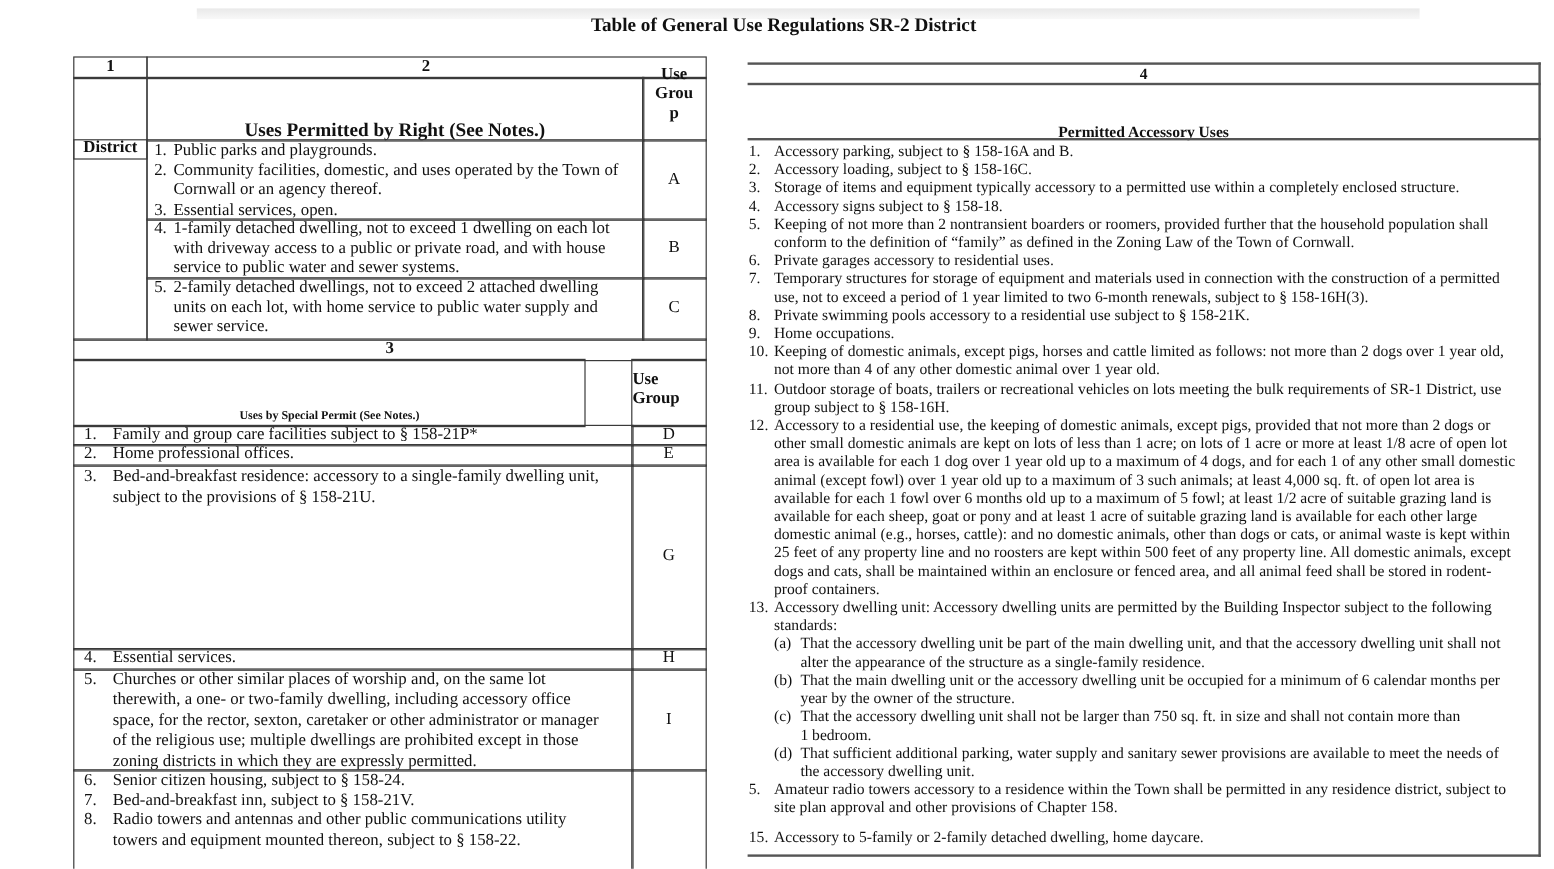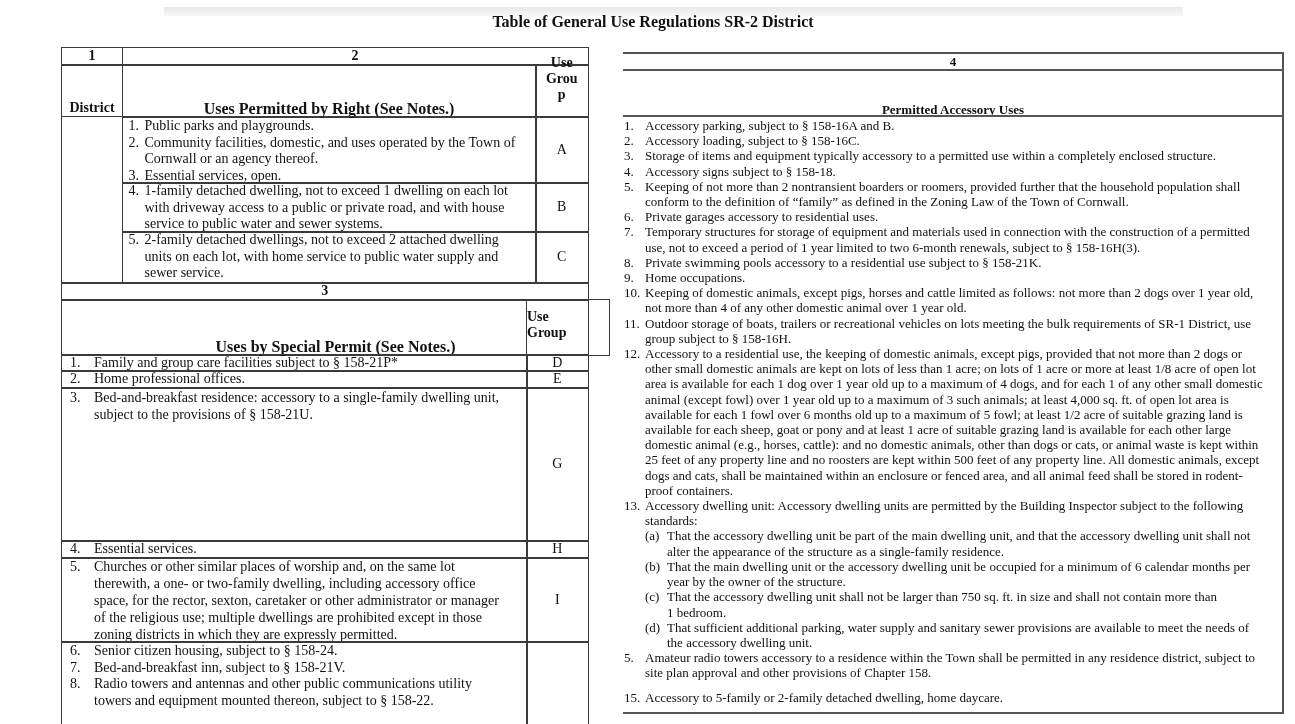--- a/index.html
+++ b/index.html
@@ -46,21 +46,21 @@
 <body>
 
 <div class="abs topbar"></div>
 <div class="abs title">Table of General Use Regulations SR-2 District</div>
 
 <div>
 
   <div class="cell b center" style="left:61px;top:47px;width:62px;height:18.5px;font-size:14px;line-height:15px;">1</div>
   <div class="cell b center" style="left:121.5px;top:47px;width:467px;height:18.5px;font-size:14px;line-height:15px;">2</div>
 
-  <div class="cell b vbottom" style="left:61px;top:64px;width:62px;height:53px;font-size:14px;line-height:16px;">
+  <div class="cell b vbottom" style="left:61px;top:64px;width:62px;height:69px;font-size:14px;line-height:16px;">
       <span>District</span>
     </div>
   <div class="cell b vbottom" style="left:121.5px;top:64px;width:415px;height:53.5px;font-size:16px;line-height:16px;">
       <span>Uses Permitted by Right (See Notes.)</span>
     </div>
   <div class="cell vbottom grphead narrow" style="left:535px;top:64px;width:53.5px;height:53.5px;">
       <span>Use Group</span>
     </div>
 
   <div class="cell" style="left:61px;top:116px;width:62px;height:167.5px;"></div>
@@ -82,21 +82,21 @@
 
   <div class="cell lt" style="left:121.5px;top:231px;width:415px;height:52.5px;">
     <div class="item"><span class="num">5.</span><span>2-family detached dwellings, not to exceed 2 attached dwelling
 units on each lot, with home service to public water supply and
 sewer service.</span></div>
   </div>
   <div class="cell vcenter grp" style="left:535px;top:231px;width:53.5px;height:52.5px;">C</div>
 
   <div class="cell b center" style="left:61px;top:282px;width:527.5px;height:18.5px;font-size:14px;line-height:15px;">3</div>
 
-  <div class="cell b vbottom" style="left:61px;top:299px;width:549px;height:56.5px;font-size:16px;line-height:16px;">
+  <div class="cell b vbottom" style="left:61px;top:299px;width:427px;height:56.5px;font-size:10px;line-height:16px;">
       <span>Uses by Special Permit (See Notes.)</span>
     </div>
   <div class="cell vbottom grphead" style="left:526px;top:299px;width:62.5px;height:56.5px;">
       <span>Use Group</span>
     </div>
 
   <div class="cell sp" style="left:61px;top:354px;width:466.5px;height:17.5px;line-height:15px;">
     <div class="item"><span class="num">1.</span><span>Family and group care facilities subject to § 158-21P*</span></div>
   </div>
   <div class="cell vcenter grp" style="left:526px;top:354px;width:62.5px;height:17.5px;">D</div>

